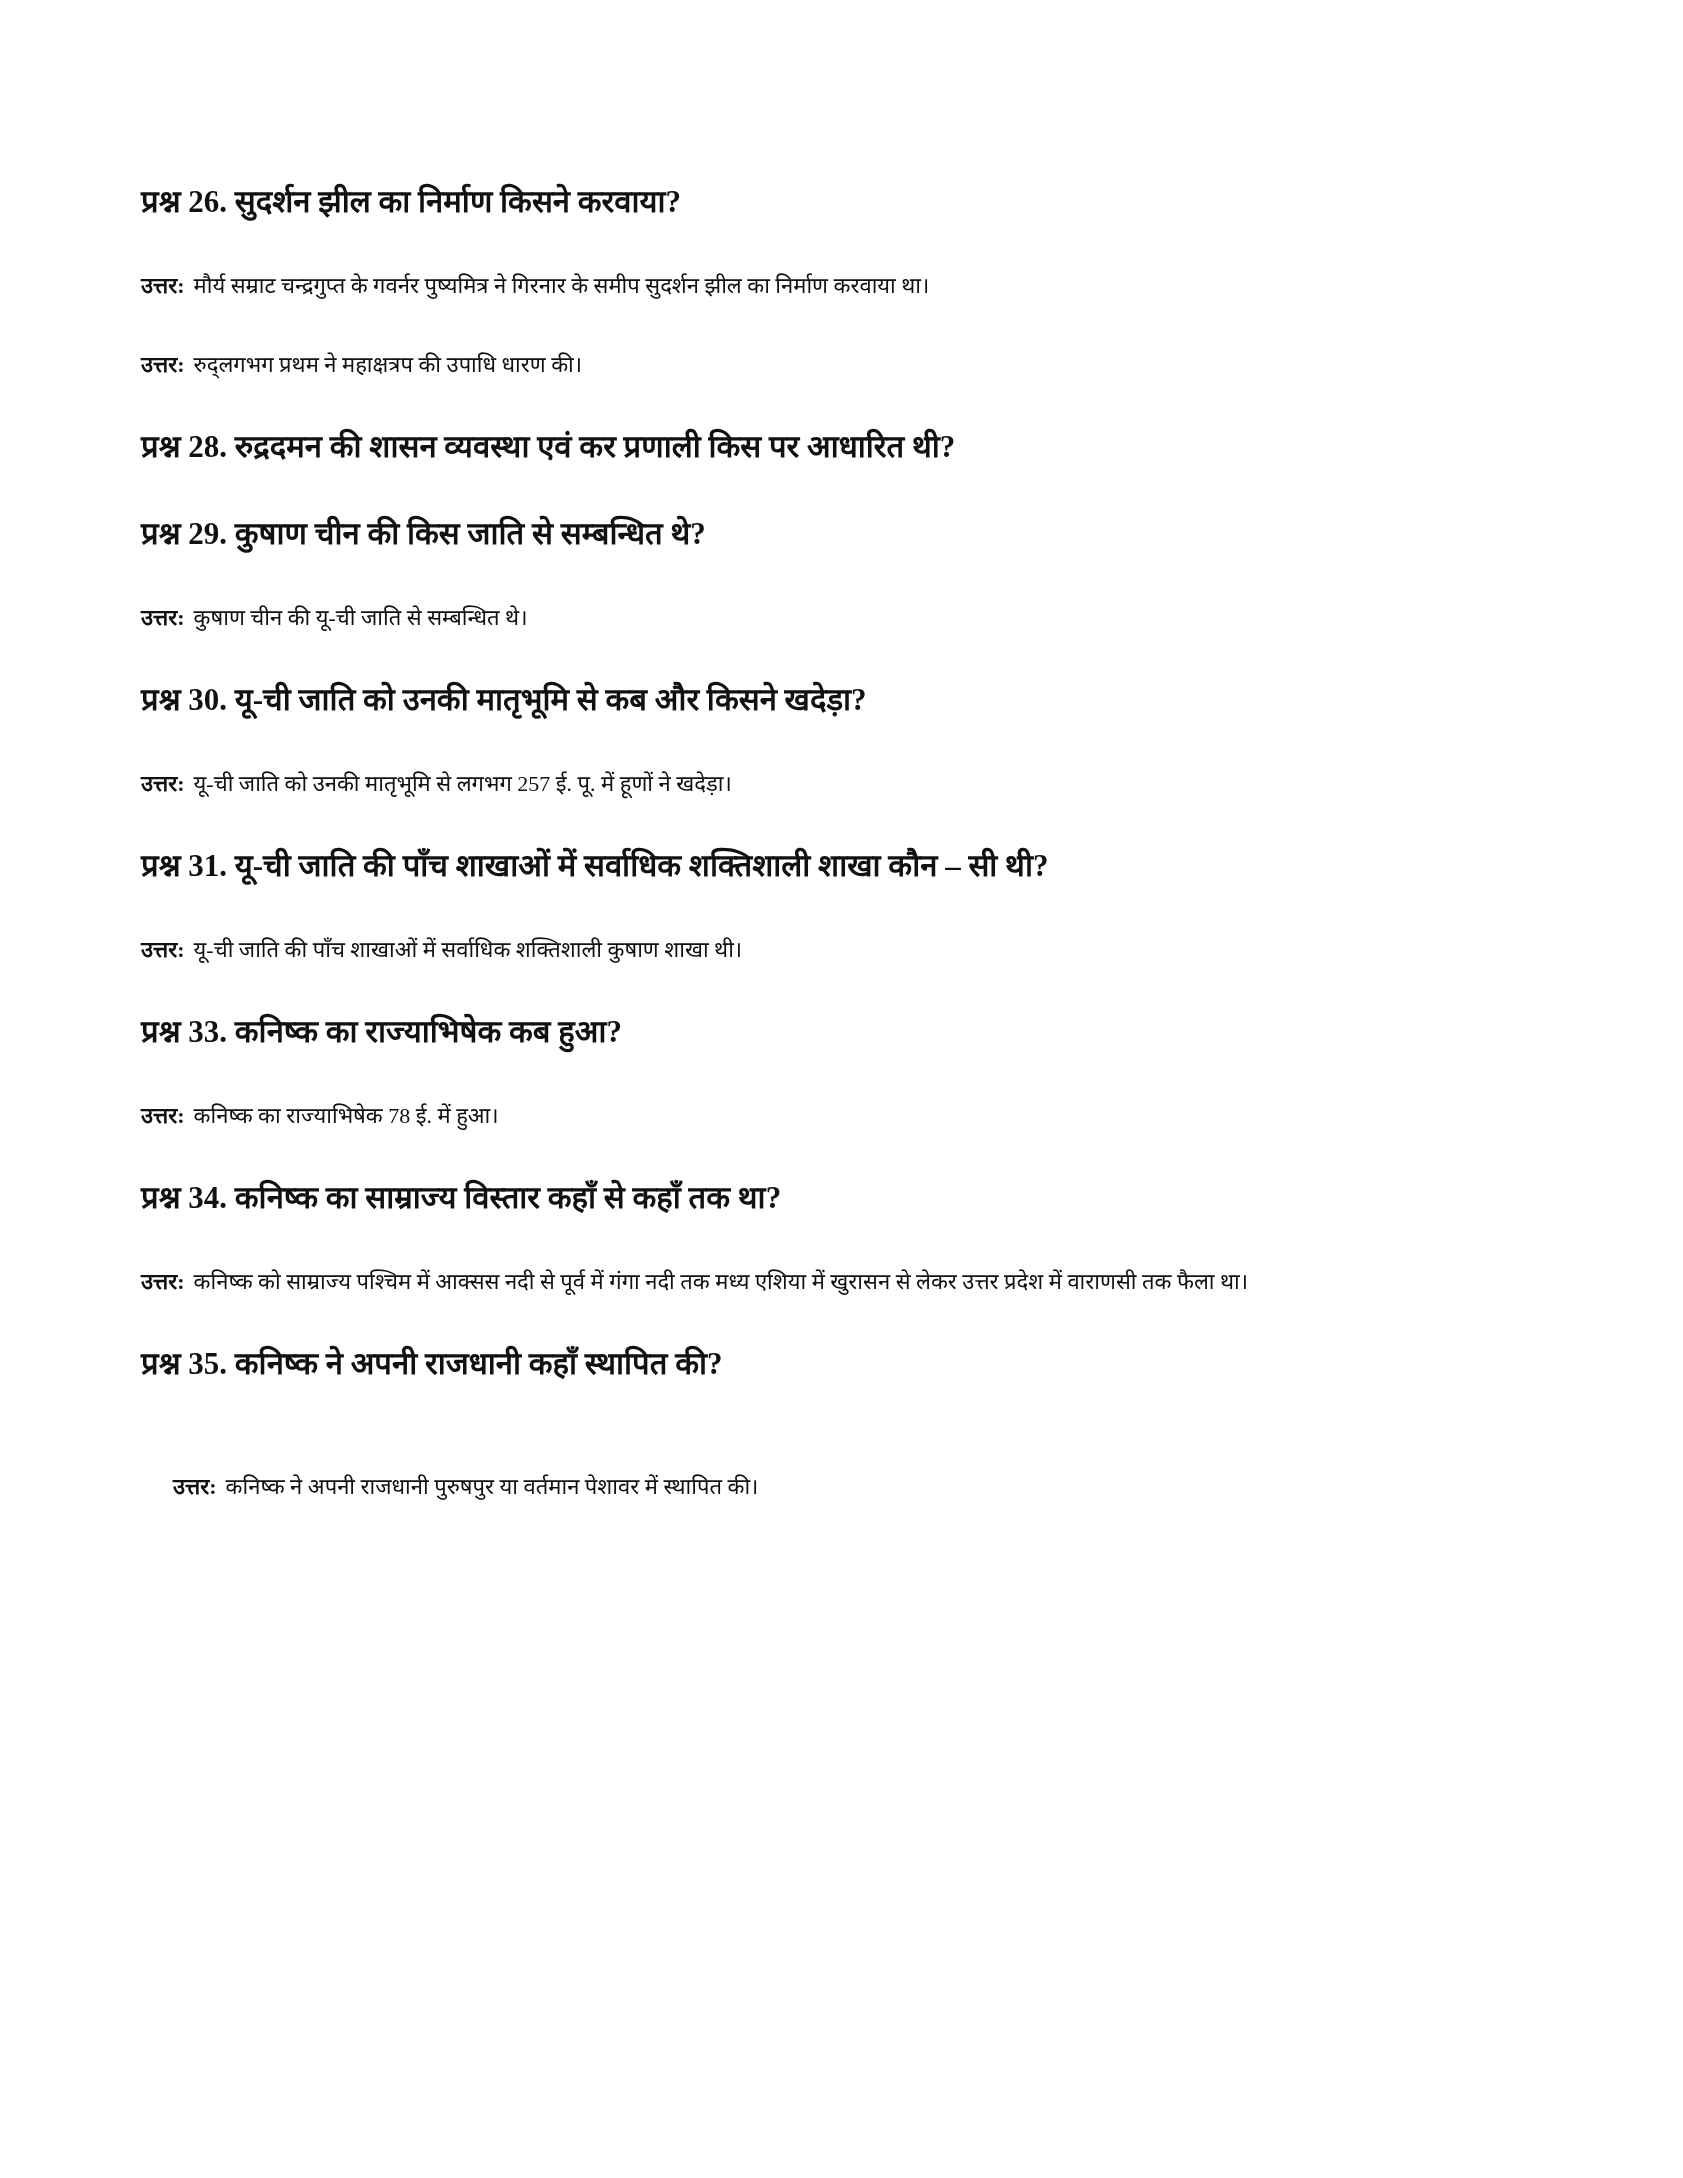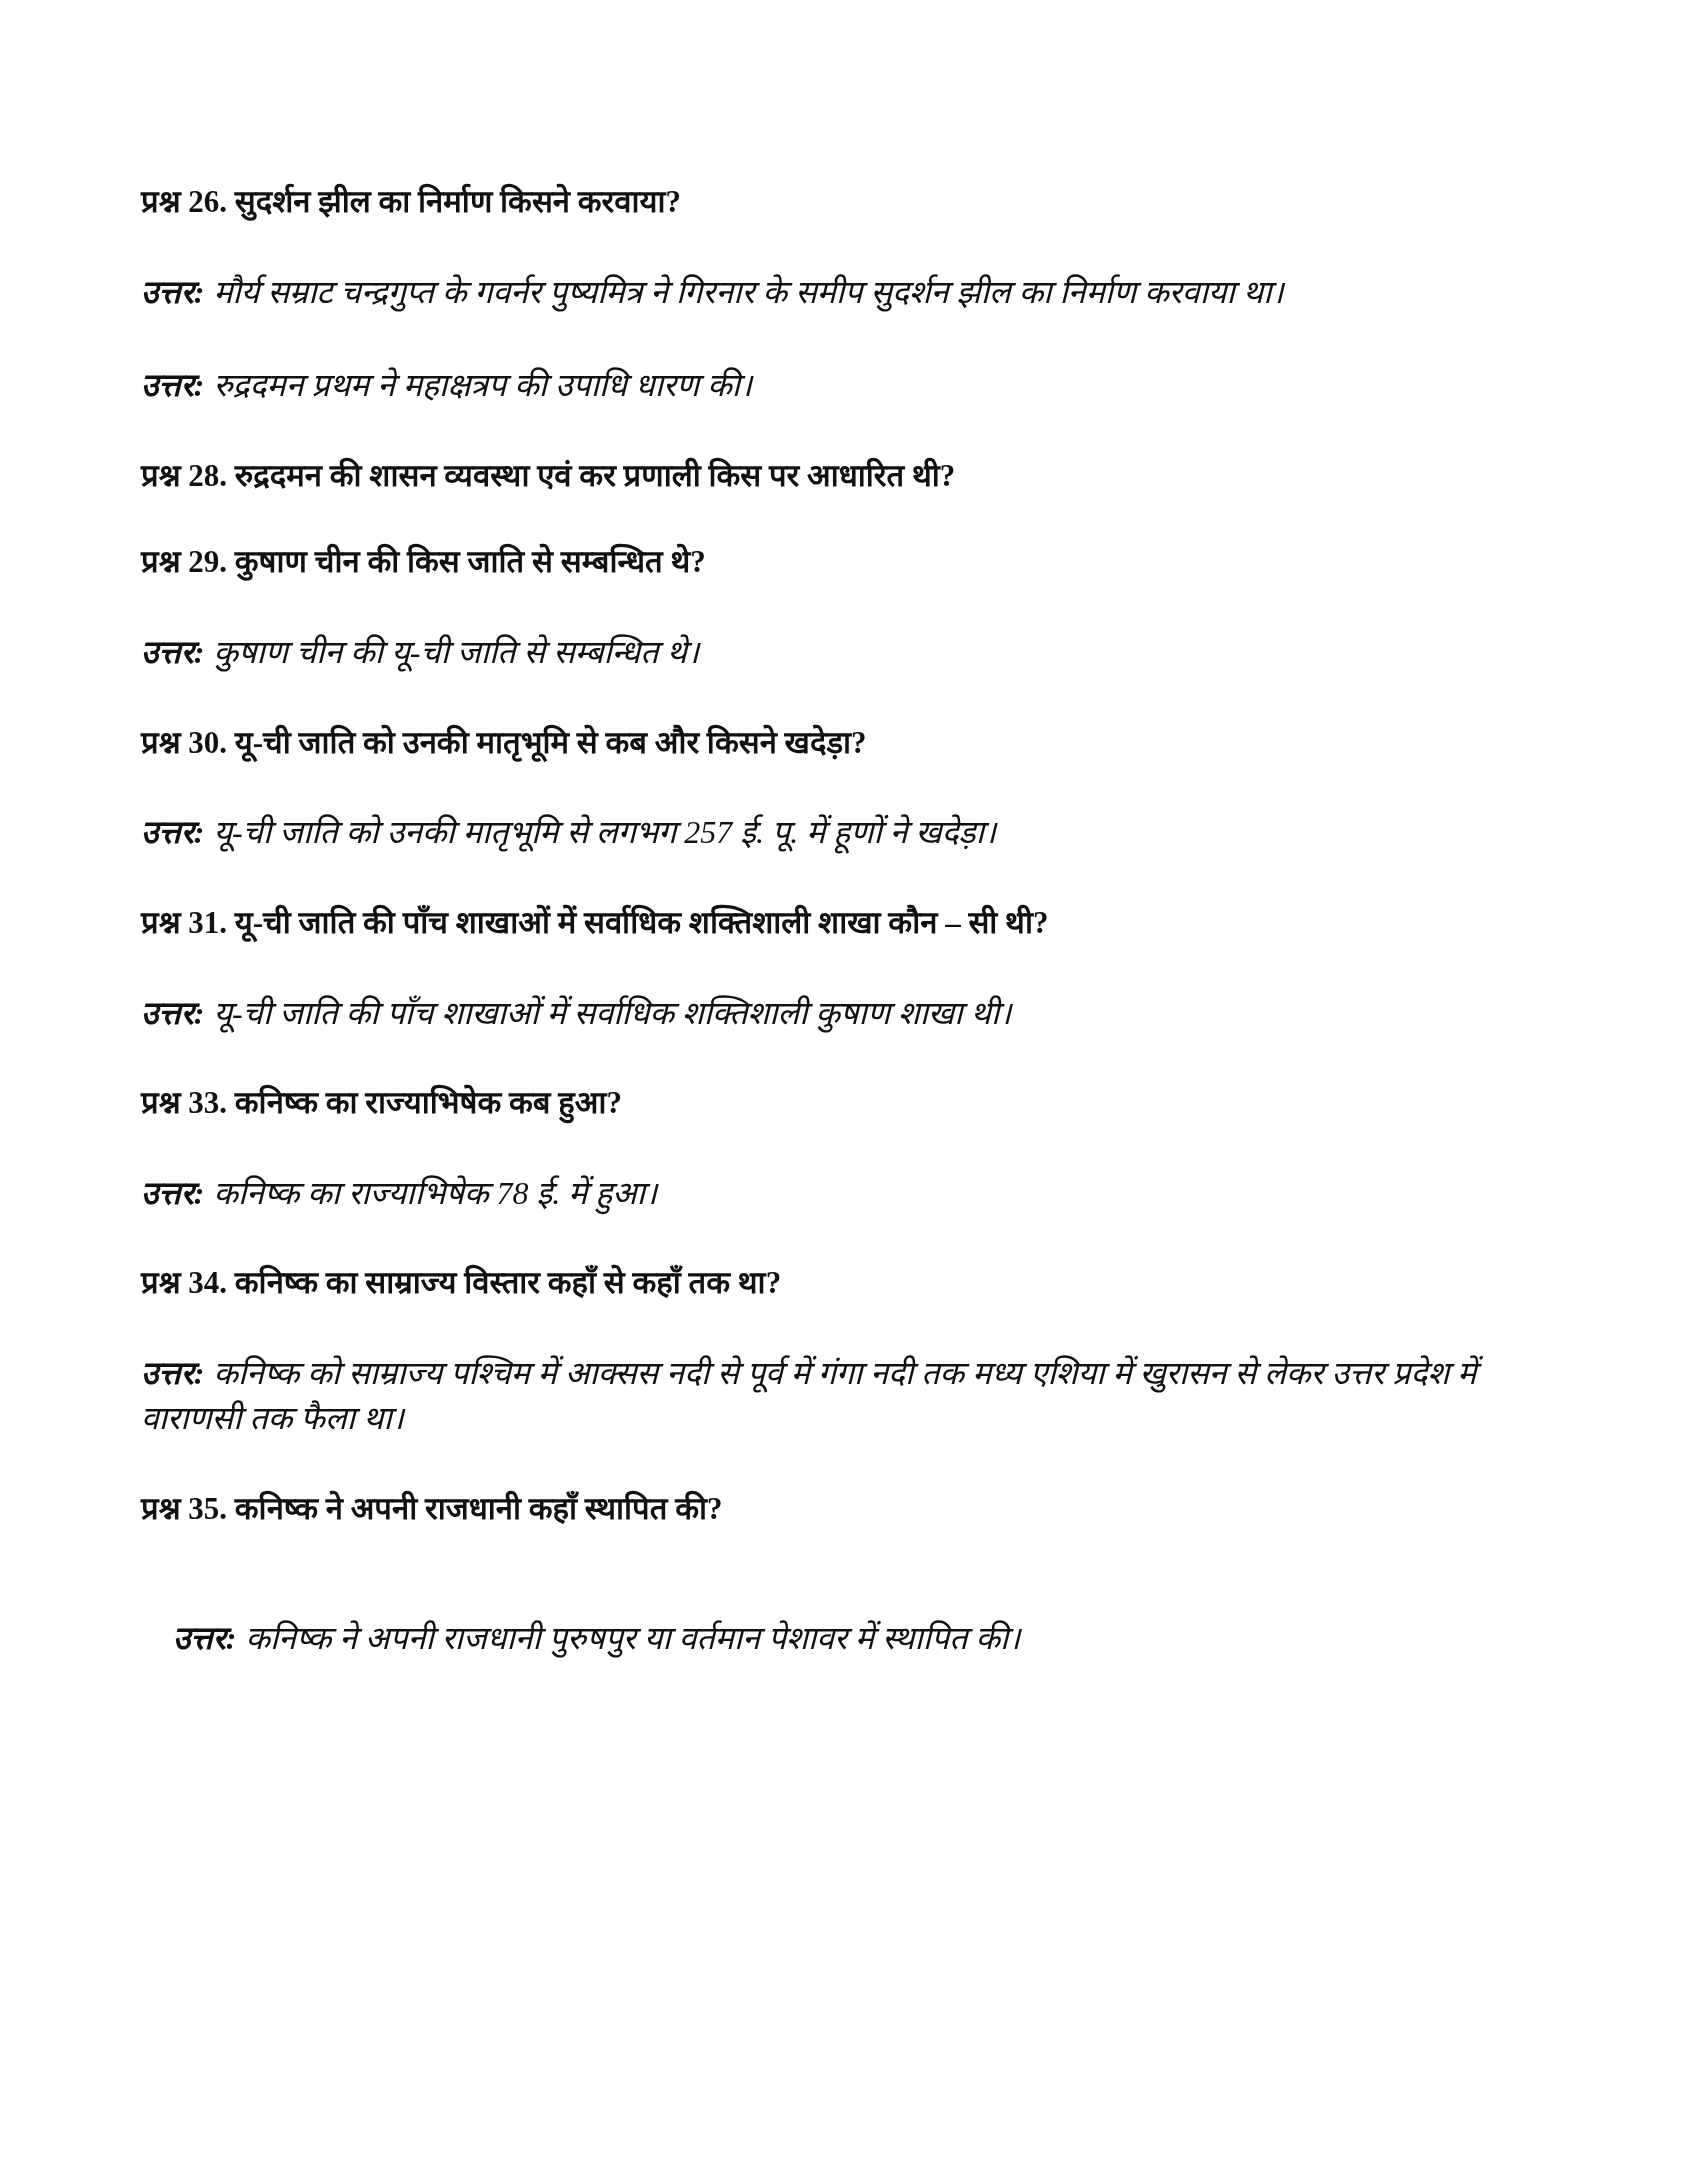--- a/index.html
+++ b/index.html
@@ -30,24 +30,23 @@
   }
   .question {
     font-weight: 700;
     font-size: 31px;
     line-height: 1.25;
     margin: 0 0 48px 0;
     letter-spacing: 0px;
   }
   .answer {
     font-weight: 400;
-    font-size: 32px;
+    font-size: 22px;
     line-height: 1.42;
     margin: 0 0 48px 0;
-    font-style: italic;
   }
   .answer-label {
     font-weight: 700;
     margin-right: 9px;
   }
   .answer--pushed {
     margin-top: 87px;
     margin-left: 32px;
   }
 </style>
@@ -55,21 +54,21 @@
 <body>
 
 <div class="page">
 
   <div class="qa-block">
     <p class="question">प्रश्न 26. सुदर्शन झील का निर्माण किसने करवाया?</p>
     <p class="answer"><strong class="answer-label">उत्तर:</strong><span class="answer-text">मौर्य सम्राट चन्द्रगुप्त के गवर्नर पुष्यमित्र ने गिरनार के समीप सुदर्शन झील का निर्माण करवाया था।</span></p>
   </div>
 
   <div class="qa-block">
-    <p class="answer"><strong class="answer-label">उत्तर:</strong><span class="answer-text">रुद्रदमन प्रथम ने महाक्षत्रप की उपाधि धारण की।</span></p>
+    <p class="answer"><strong class="answer-label">उत्तर:</strong><span class="answer-text">रुद्लगभग प्रथम ने महाक्षत्रप की उपाधि धारण की।</span></p>
   </div>
 
   <div class="qa-block">
     <p class="question">प्रश्न 28. रुद्रदमन की शासन व्यवस्था एवं कर प्रणाली किस पर आधारित थी?</p>
   </div>
 
   <div class="qa-block">
     <p class="question">प्रश्न 29. कुषाण चीन की किस जाति से सम्बन्धित थे?</p>
     <p class="answer"><strong class="answer-label">उत्तर:</strong><span class="answer-text">कुषाण चीन की यू-ची जाति से सम्बन्धित थे।</span></p>
   </div>

